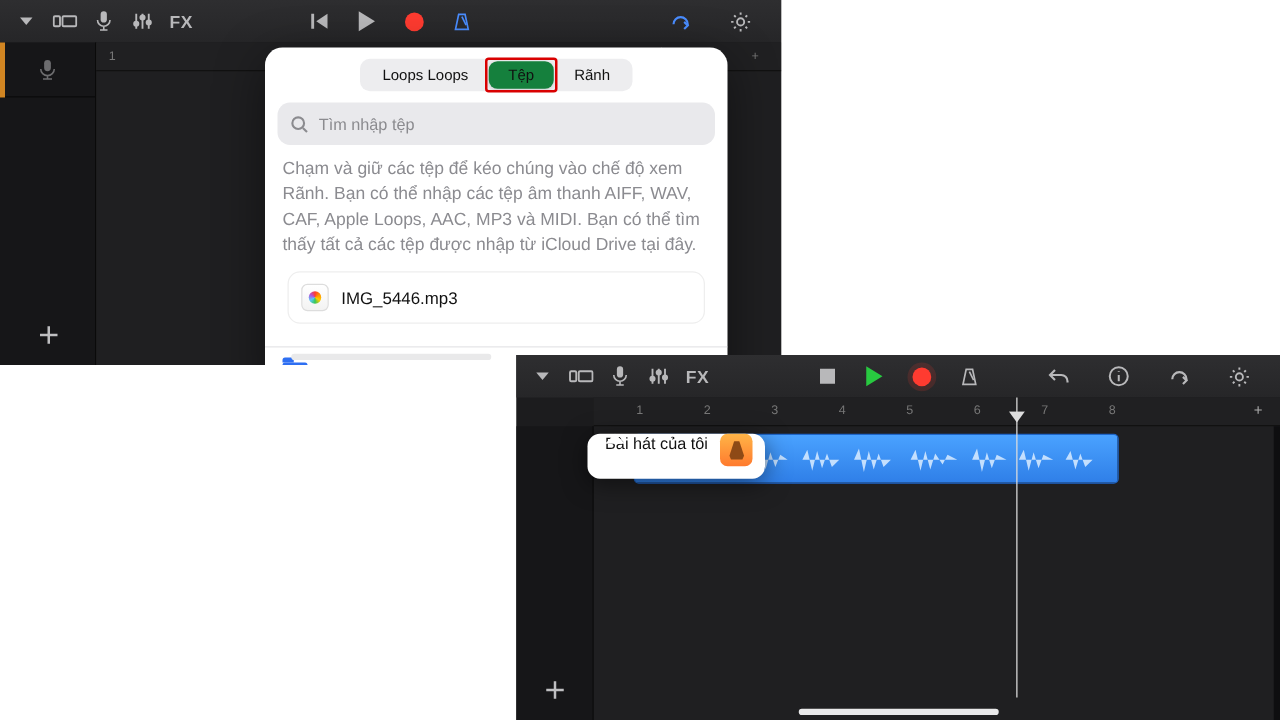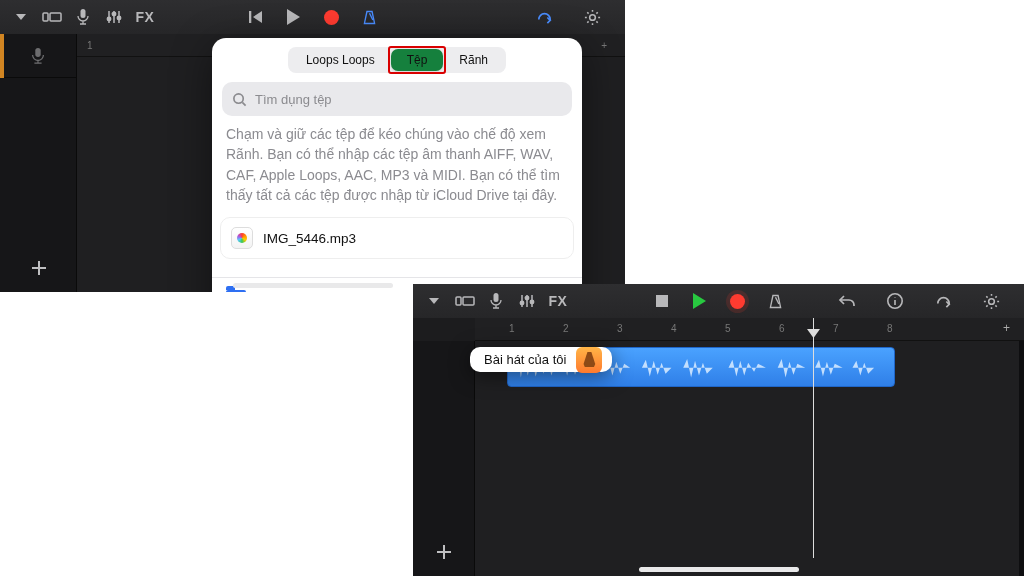--- a/index.html
+++ b/index.html
@@ -45,38 +45,38 @@
   
   .pop{position:absolute;top:38px;left:212px;width:370px;background:var(--pop);border-radius:14px;box-shadow:0 10px 40px rgba(0,0,0,.45);overflow:hidden;font-size:13px}
   .pop::before{content:"";position:absolute;top:-9px;right:44px;width:0;height:0;border:9px solid transparent;border-bottom-color:var(--pop)}
   .seg-wrap{display:flex;justify-content:center;padding:9px 0}
   .seg{display:flex;background:#ededef;border-radius:8px;padding:2px}
   .seg-item{padding:4px 16px;border-radius:7px;font-size:12px;color:#111;position:relative}
   .seg-item.sel{background:#15803d;box-shadow:0 1px 3px rgba(0,0,0,.12)}
   .sel-red{position:absolute;inset:-3px;border:2px solid #d90000;border-radius:3px;pointer-events:none}
   .search{margin:0 10px 8px;height:34px;background:#e9e9ec;border-radius:10px;display:flex;align-items:center;padding:0 10px;gap:8px;color:#8b8b8f}
   .desc{padding:0 14px 12px;color:#8b8b90;font-size:14px;line-height:1.45}
-  .file-row{margin:0 8px;height:42px;background:#fff;border:1px solid #eee;border-radius:10px;display:flex;align-items:center;gap:10px;padding:0 10px}
+  .file-row{margin:0 18px;height:42px;background:#fff;border:1px solid #eee;border-radius:10px;display:flex;align-items:center;gap:10px;padding:0 10px}
   .app-ico{width:22px;height:22px;border-radius:5px;background:linear-gradient(#fff,#f3f3f3);border:1px solid #ddd;display:flex;align-items:center;justify-content:center}
   .app-ico div{width:10px;height:10px;border-radius:50%;background:conic-gradient(#ff3b30,#ff9500,#ffcc00,#34c759,#5ac8fa,#af52de,#ff3b30)}
   .browse{margin:18px 0 0;border-top:1px solid #e5e5e8;padding:12px 14px 16px;display:flex;align-items:center;gap:12px;color:var(--blue);font-size:13.5px}
   .fold{width:20px;height:15px;background:var(--blue);border-radius:2px;position:relative}
   .fold::before{content:"";position:absolute;top:-4px;left:0;width:9px;height:4px;background:var(--blue);border-radius:2px 2px 0 0}
 
   
   .app2{position:absolute;top:284px;left:413px;width:611px;height:292px;background:var(--tb-dark);overflow:hidden}
   .tracks2{position:absolute;top:57px;left:0;width:62px;bottom:0;background:#161618;border-right:1px solid #0a0a0a}
   .timeline2{position:absolute;top:34px;left:62px;right:0;bottom:0;background:#1f1f21}
   .ruler2{height:23px;background:#202022;border-bottom:1px solid #111;position:relative}
   .clip{position:absolute;top:29px;left:32px;width:388px;height:40px;background:linear-gradient(#4aa2ff,#2f7fe8);border:1px solid #1f66c9;border-radius:4px;overflow:hidden}
   .wave{position:absolute;inset:4px 6px;opacity:.92}
   .playhead{position:absolute;top:0;left:338px;width:1px;height:240px;background:#ddd}
   .playhead::before{content:"";position:absolute;top:11px;left:-6px;width:13px;height:9px;background:#ddd;clip-path:polygon(0 0,100% 0,50% 100%)}
 
-  .label-pop{position:absolute;top:29px;left:-5px;height:25px;background:#fff;border-radius:10px;display:flex;align-items:center;gap:10px;padding:0 10px 0 14px;font-size:13px;color:#111;box-shadow:0 4px 20px rgba(0,0,0,.5)}
+  .label-pop{position:absolute;top:29px;left:-5px;height:36px;background:#fff;border-radius:10px;display:flex;align-items:flex-start;gap:10px;padding:0 10px 0 14px;font-size:13px;color:#111;box-shadow:0 4px 20px rgba(0,0,0,.5)}
   .label-pop::before{content:"";position:absolute;top:-8px;left:14px;width:0;height:0;border:8px solid transparent;border-bottom-color:#fff}
   .gb-ico{width:26px;height:26px;border-radius:6px;background:linear-gradient(#ffb547,#ff7a2e);display:flex;align-items:center;justify-content:center}
   .gb-ico::after{content:"";width:13px;height:15px;background:#8e4a16;clip-path:polygon(35% 0,65% 0,95% 80%,85% 100%,15% 100%,5% 80%);} 
 
   .rightbox{position:absolute;right:0;top:57px;width:5px;bottom:0;background:#0e0e10}
 
   svg{display:block}
 </style>
 </head>
 <body>
@@ -178,21 +178,21 @@
         <div class="seg-item">Loops Loops</div>
         <div class="seg-item sel"><span>Tệp</span><span class="sel-red"></span></div>
         <div class="seg-item">Rãnh</div>
       </div>
     </div>
     <div class="search">
       <svg width="15" height="15" viewBox="0 0 16 16" fill="none" stroke="currentColor" stroke-width="1.8">
           <circle cx="7" cy="7" r="5"></circle>
           <path d="M11 11l3.5 3.5"></path>
         </svg>
-      <span>Tìm dụng tệp</span>
+      <span>Tìm nhập tệp</span>
     </div>
     <div class="desc">Chạm và giữ các tệp để kéo chúng vào chế độ xem Rãnh. Bạn có thể nhập các tệp âm thanh AIFF, WAV, CAF, Apple Loops, AAC, MP3 và MIDI. Bạn có thể tìm thấy tất cả các tệp được nhập từ iCloud Drive tại đây.</div>
     <div class="file-row">
       <div class="app-ico">
           <div></div>
         </div>
       <span style="font-size:13.5px;color:#111">IMG_5446.mp3</span>
     </div>
     <div class="browse">
       <div class="fold"></div>

